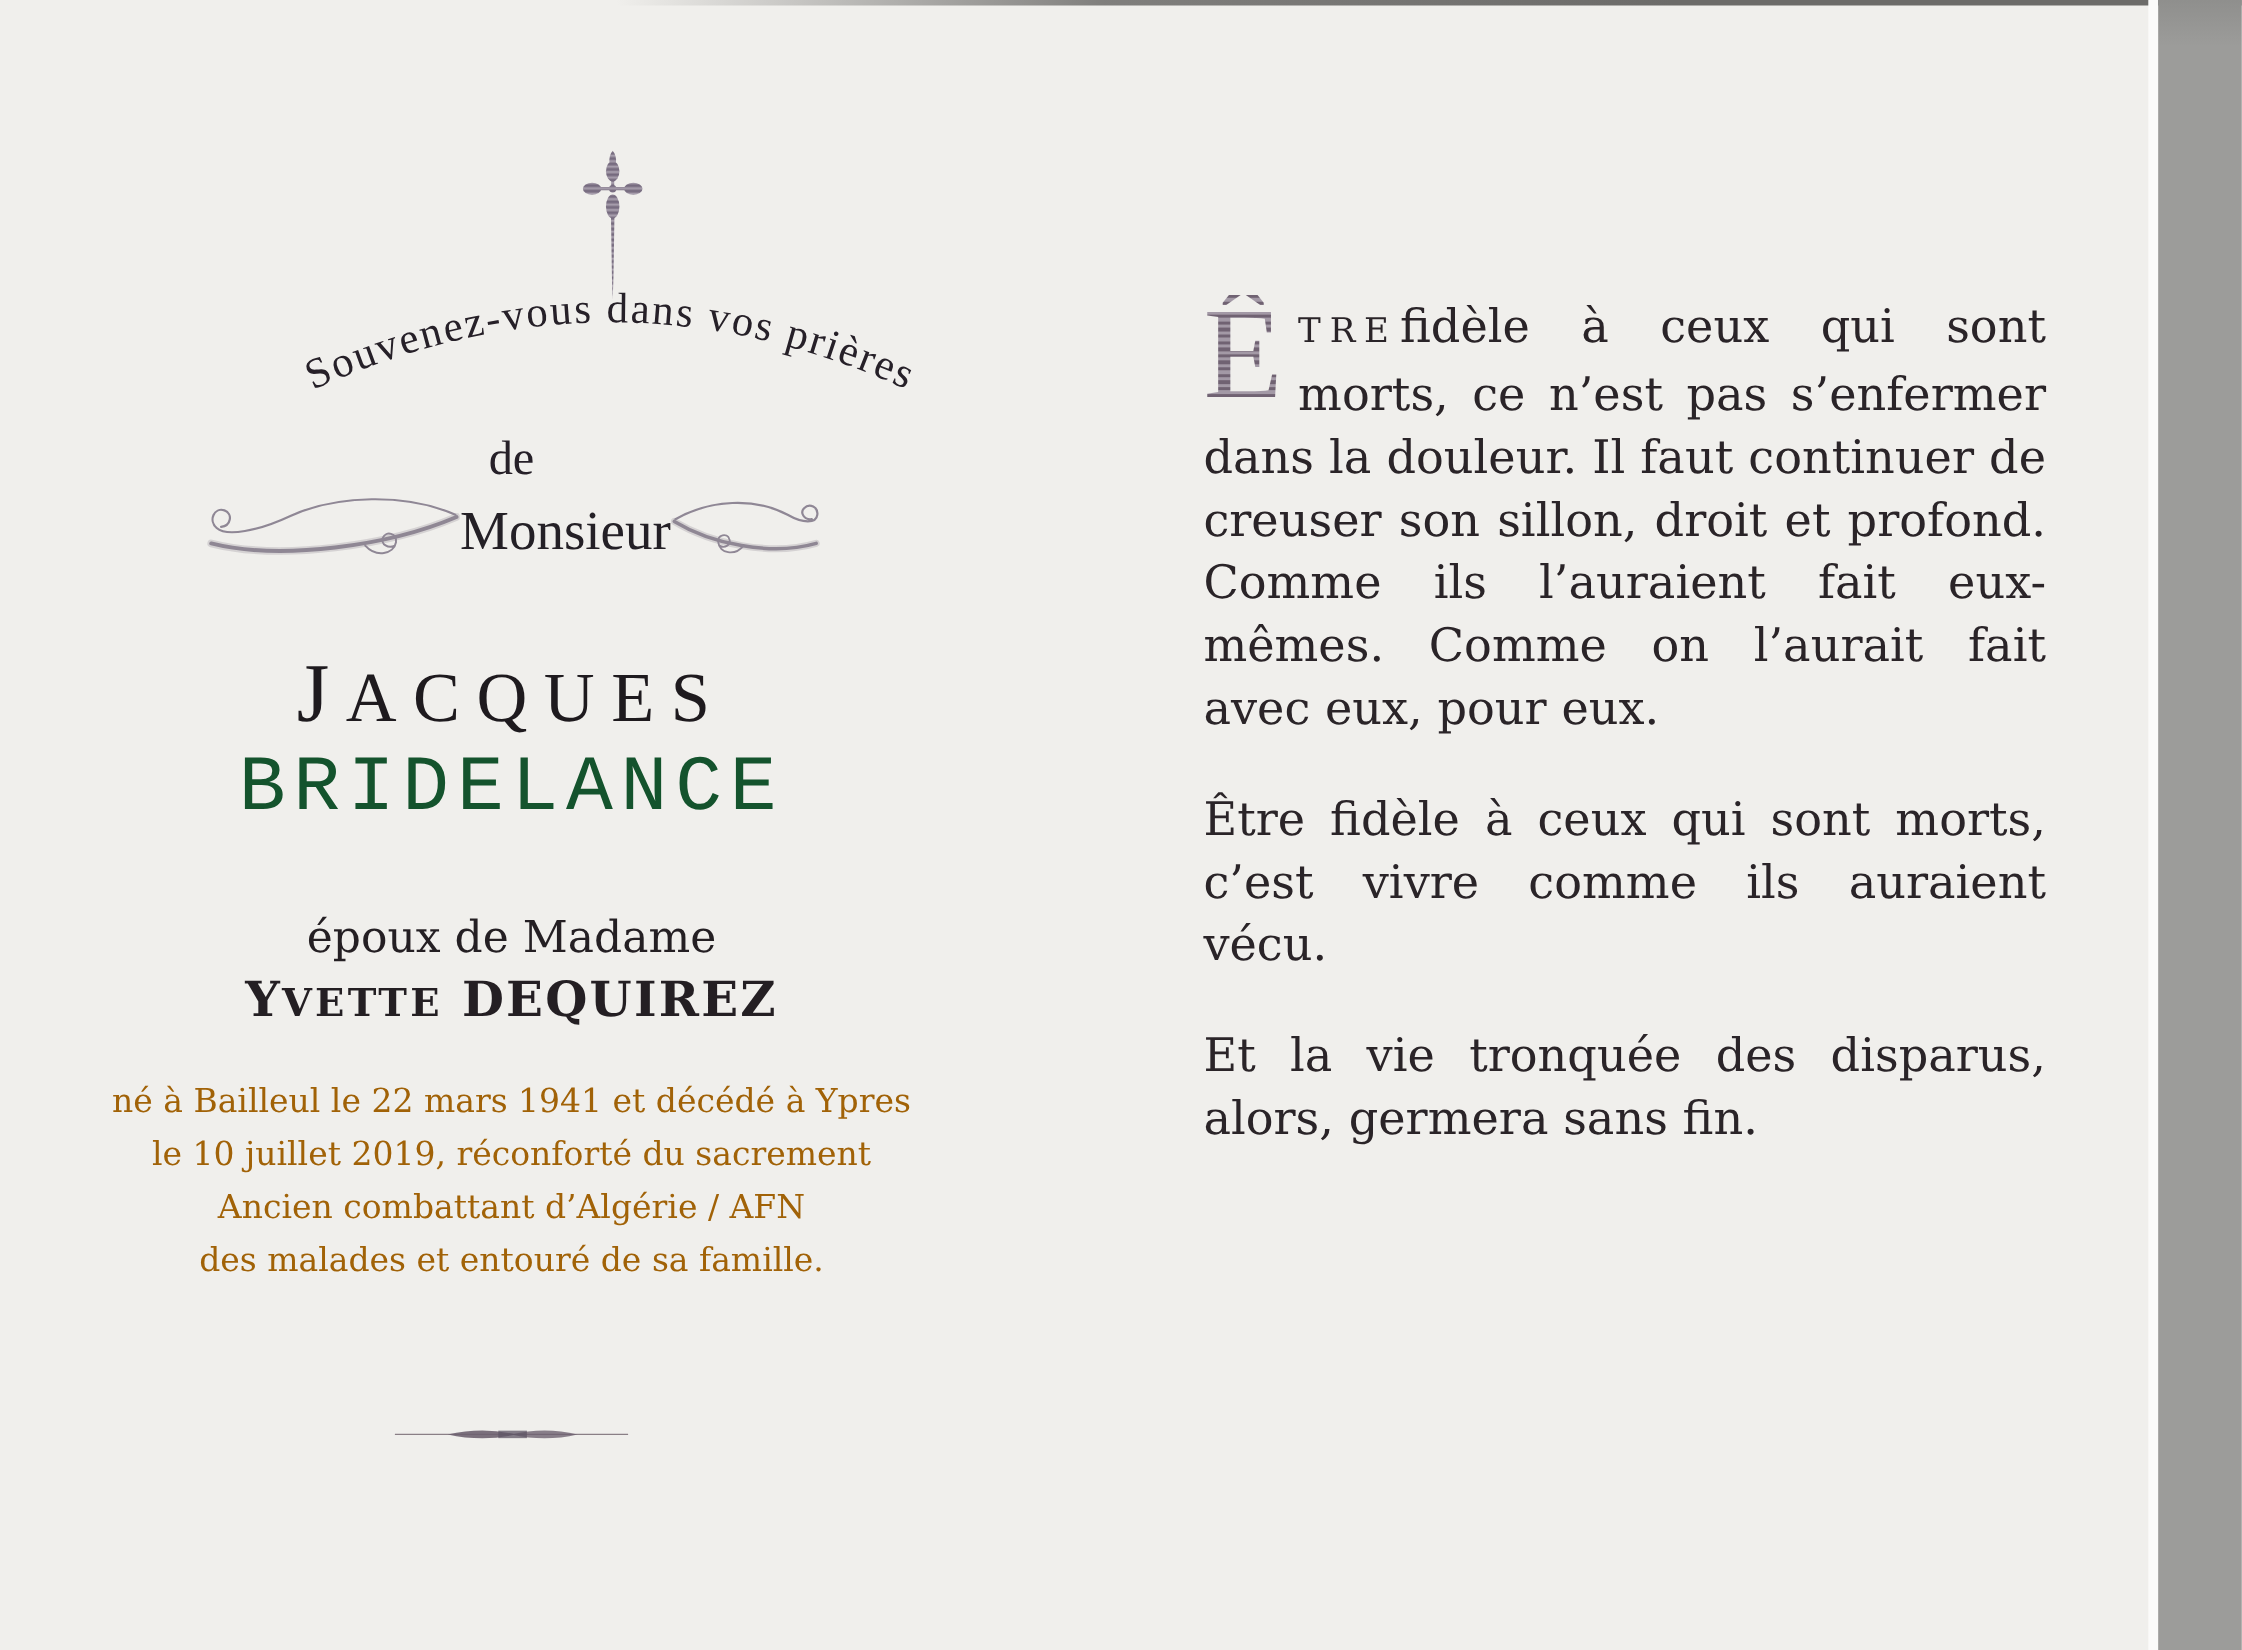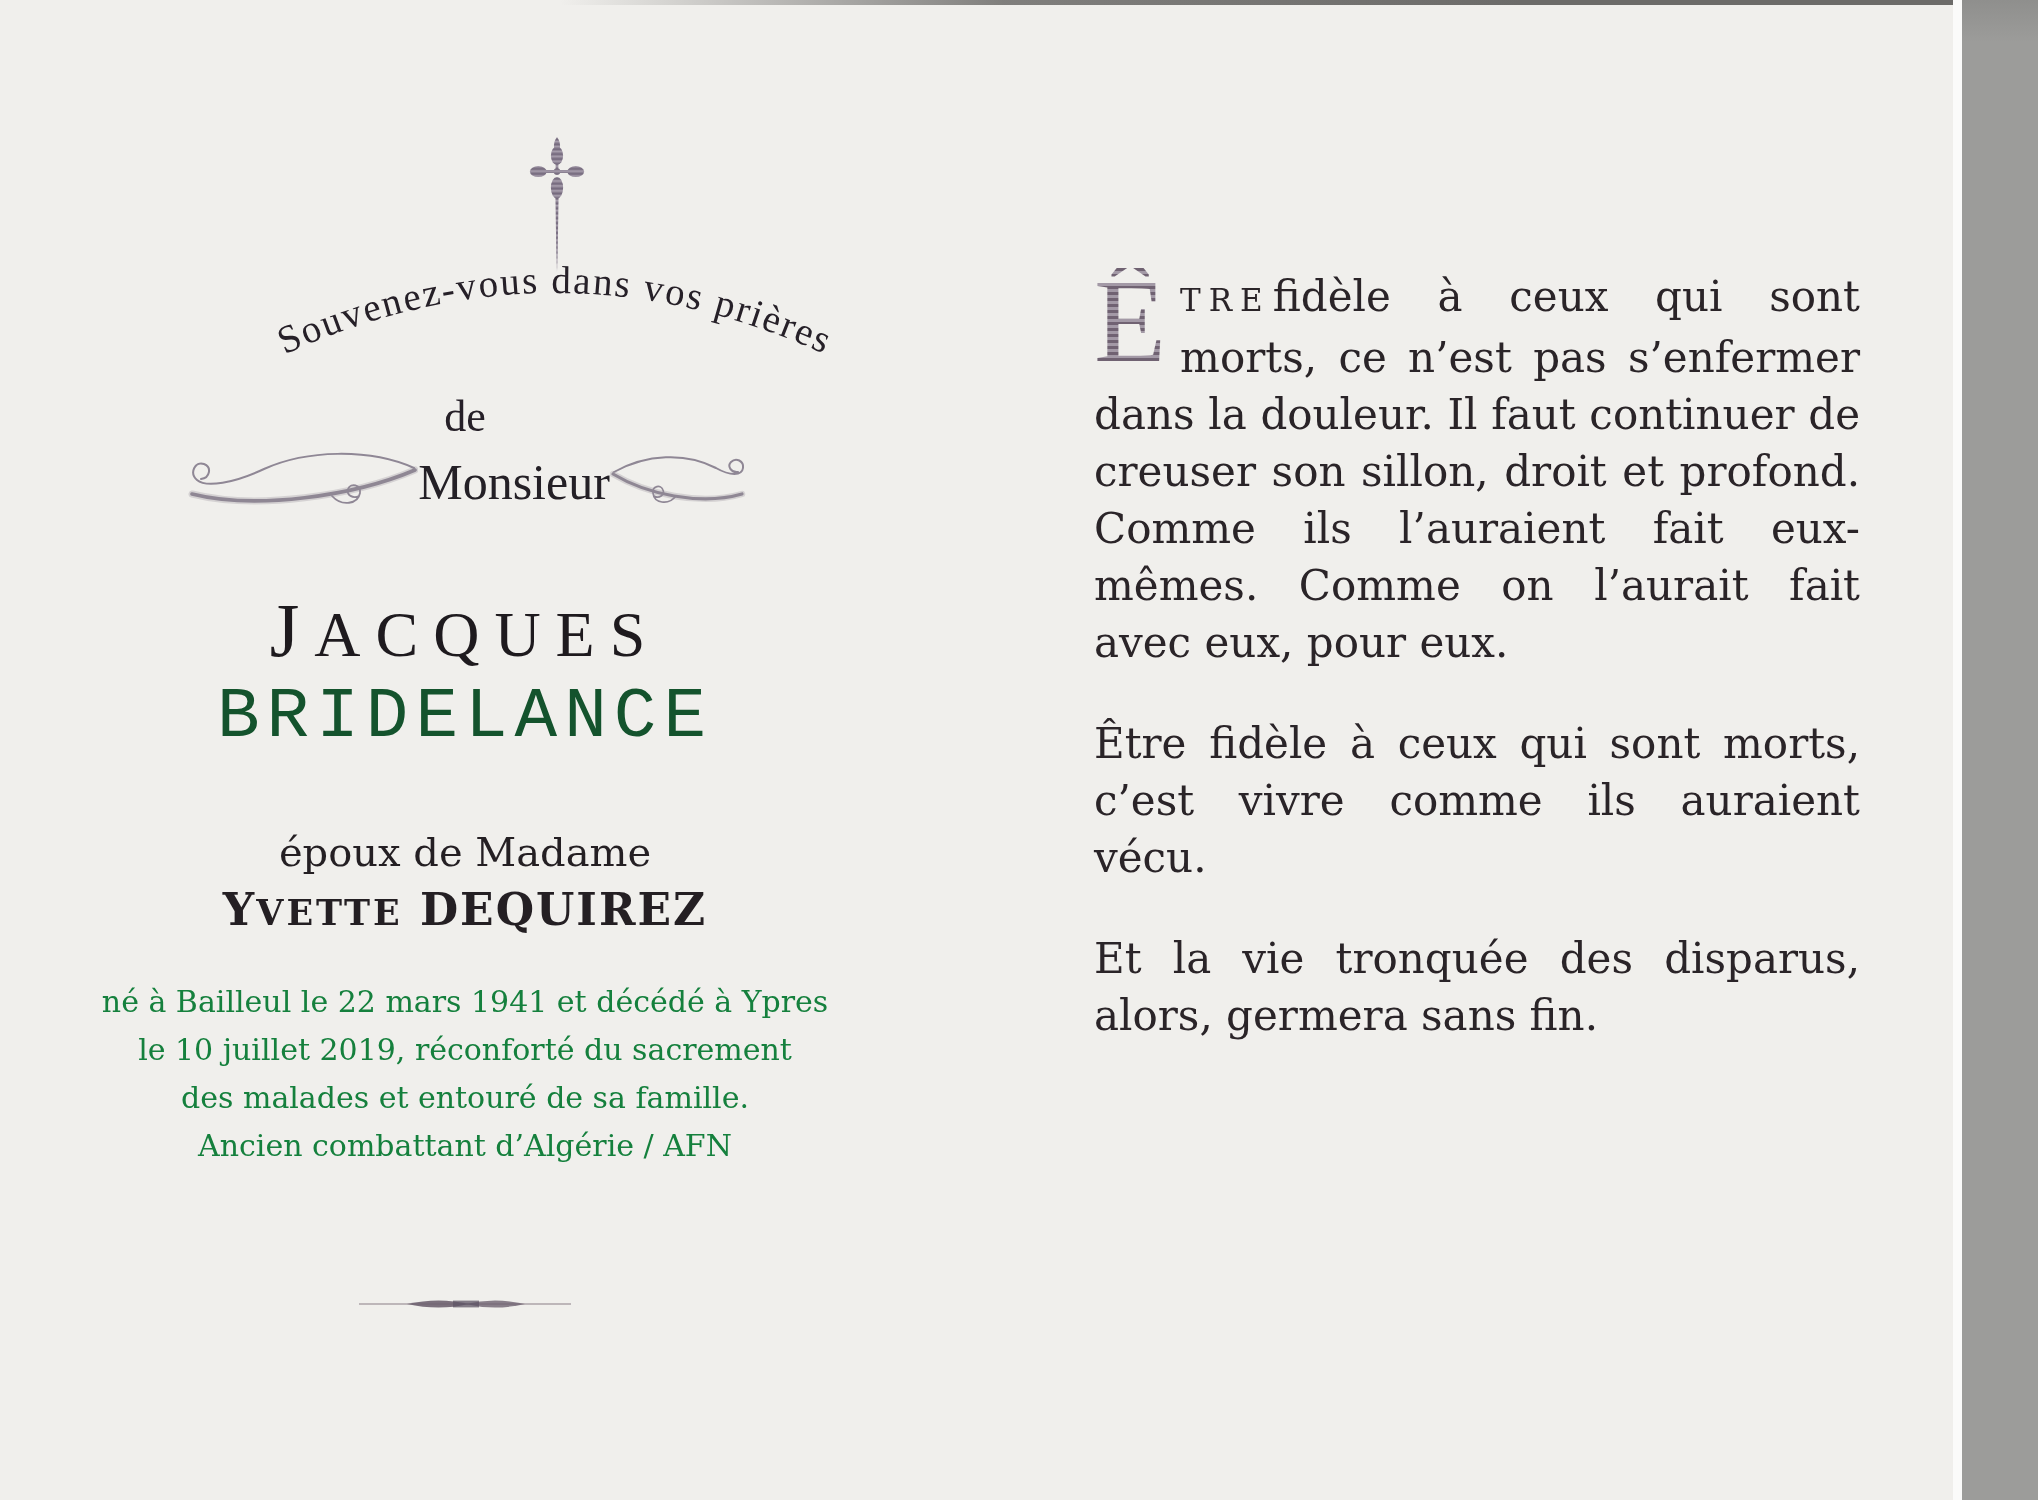--- a/index.html
+++ b/index.html
@@ -60,21 +60,21 @@
     font-size:40px;color:#241f23;line-height:1.1;
   }
   .spouse-name{
     position:absolute;left:0;top:886px;width:100%;
     font-weight:600;color:#241f23;line-height:1.1;white-space:nowrap;
     font-size:44px;letter-spacing:2px;
   }
   .spouse-name .small{font-size:35px;letter-spacing:3px;margin-top:33px;}
   .details{
     position:absolute;left:0;top:978px;width:100%;
-    font-size:30px;line-height:48px;color:#15803d;
+    font-size:30px;line-height:48px;color:#a16207;
   }
   .divider-wrap{position:absolute;left:262px;top:1296px;width:216px;height:16px;}
   
   .right-col{
     position:absolute;left:1094px;top:268px;width:766px;
     font-size:42px;line-height:57px;color:#2a2428;
     text-align:justify;
   }
   .right-col p{margin:0;}
   .right-col p + p{margin-top:44px;}
@@ -167,22 +167,22 @@
 
     <div class="last-name">BRIDELANCE</div>
 
     <div class="spouse-intro">époux de Madame</div>
 
     <div class="spouse-name"><span>Y</span><span class="small">VETTE</span>&nbsp;<span>DEQUIREZ</span></div>
 
     <div class="details">
       <div>né à Bailleul le 22 mars 1941 et décédé à Ypres</div>
       <div>le 10 juillet 2019, réconforté du sacrement</div>
+      <div>Ancien combattant d’Algérie / AFN</div>
       <div>des malades et entouré de sa famille.</div>
-      <div>Ancien combattant d’Algérie / AFN</div>
     </div>
 
     <div class="divider-wrap">
       <svg width="216" height="16" viewBox="0 0 216 16" aria-hidden="true">
         <line x1="2" y1="8" x2="214" y2="8" stroke="#8a7f86" stroke-width="1.2"></line>
         <path d="M50 8 Q82 1 112 8 Q82 15 50 8 Z" fill="#6e6270" opacity="0.9"></path>
         <path d="M108 8 Q138 1 168 8 Q138 15 108 8 Z" fill="#6e6270" opacity="0.8"></path>
         <rect x="96" y="4.6" width="26" height="6.8" fill="#5f5565" opacity="0.75"></rect>
       </svg>
     </div>

